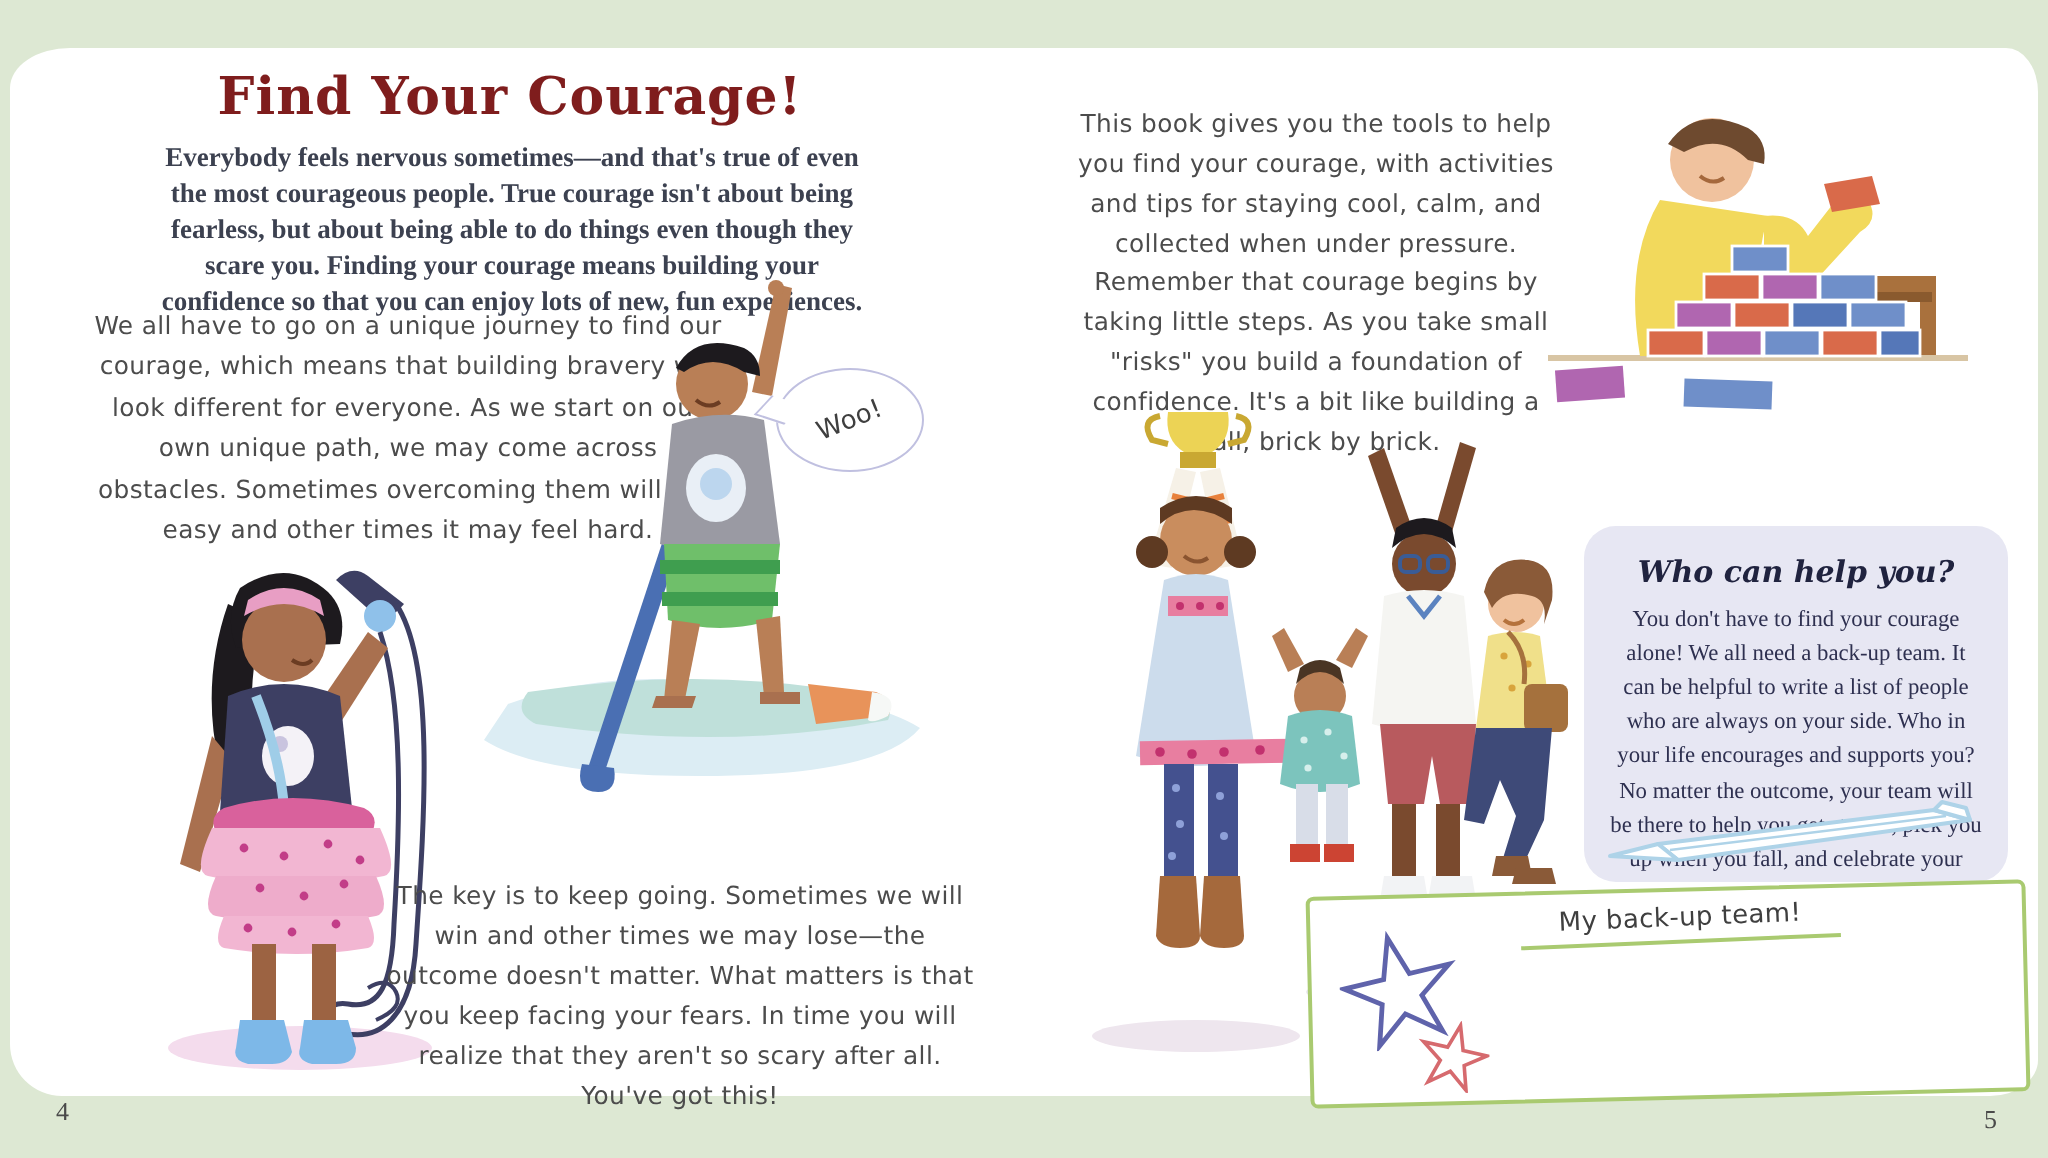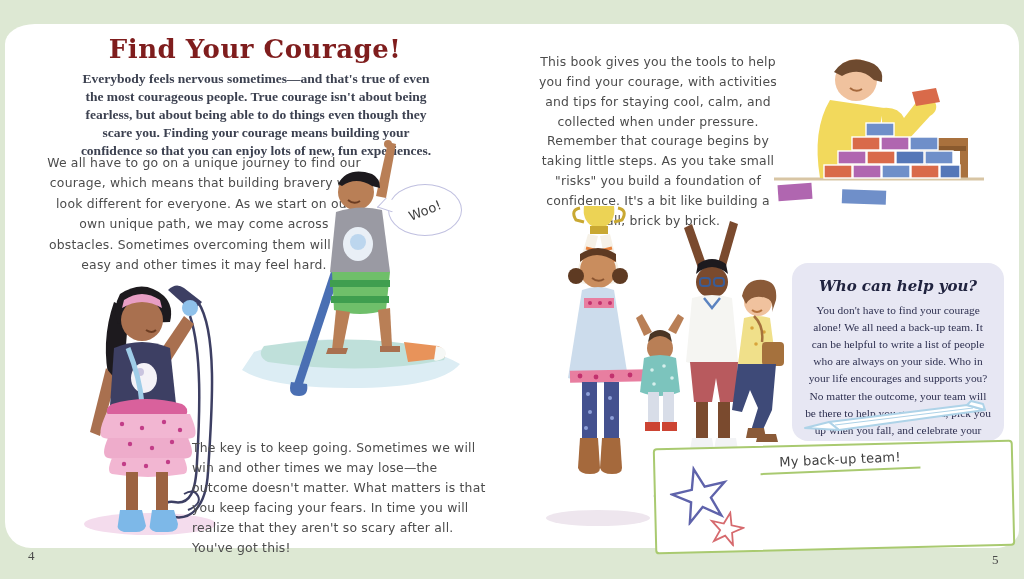--- a/index.html
+++ b/index.html
@@ -24,21 +24,21 @@
   .intro {
     left:78px; top:70px; width:356px; text-align:center;
     font-family:"Liberation Serif",serif; font-weight:bold;
     font-size:13.5px; line-height:1.33; color:#3c4150;
   }
   .para-journey {
     left:20px; top:153px; width:314px; text-align:center;
     font-size:12.4px; line-height:1.65;margin-left:27px;
   }
   .para-key {
-    left:192px; top:438px; width:296px; text-align:left;
+    left:192px; top:438px; width:296px; text-align:center;
     font-size:12.4px; line-height:1.62;
   }
   .para-tools {
     left:532px; top:52px; width:252px; text-align:center;
     font-size:12.4px; line-height:1.6;
   }
   .speech-bubble {
     left:388px; top:184px; width:74px; height:52px;
     background:#ffffff; border:1.5px solid #c0c0e0; border-radius:50%;
     display:flex; align-items:center; justify-content:center;

